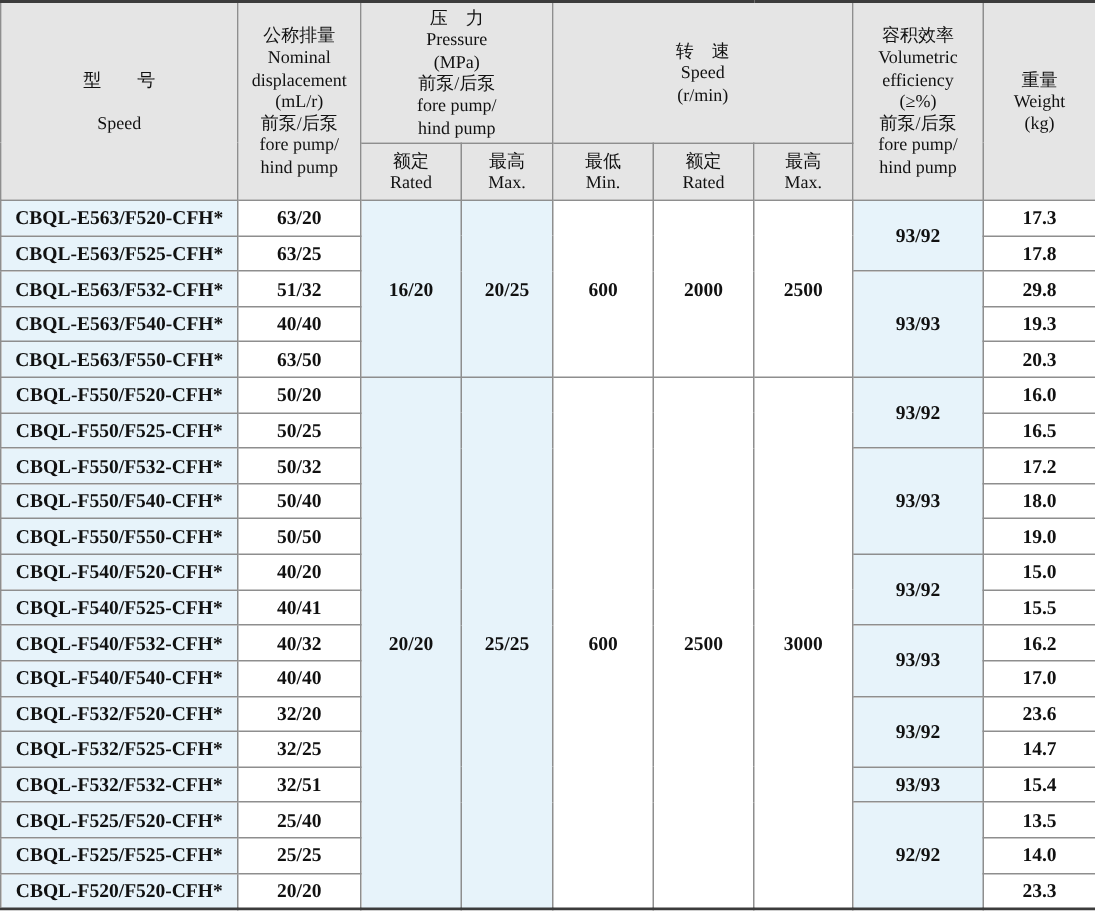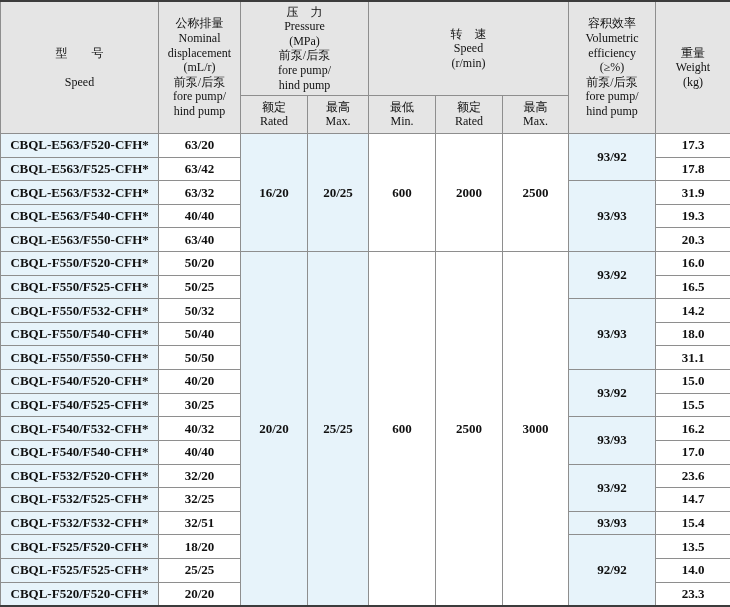--- a/index.html
+++ b/index.html
@@ -112,37 +112,37 @@
     <td class="blue" rowspan="5">16/20</td>
     <td class="blue" rowspan="5">20/25</td>
     <td rowspan="5">600</td>
     <td rowspan="5">2000</td>
     <td rowspan="5">2500</td>
     <td class="blue" rowspan="2">93/92</td>
     <td>17.3</td>
   </tr>
   <tr class="r">
     <td class="blue">CBQL-E563/F525-CFH*</td>
-    <td>63/42</td>
+    <td>63/25</td>
     <td>17.8</td>
   </tr>
   <tr class="r">
     <td class="blue">CBQL-E563/F532-CFH*</td>
-    <td>63/32</td>
+    <td>51/32</td>
     <td class="blue" rowspan="3">93/93</td>
-    <td>31.9</td>
+    <td>29.8</td>
   </tr>
   <tr class="r">
     <td class="blue">CBQL-E563/F540-CFH*</td>
     <td>40/40</td>
     <td>19.3</td>
   </tr>
   <tr class="r">
     <td class="blue">CBQL-E563/F550-CFH*</td>
-    <td>63/40</td>
+    <td>63/50</td>
     <td>20.3</td>
   </tr>
 
   <tr class="r">
     <td class="blue">CBQL-F550/F520-CFH*</td>
     <td>50/20</td>
     <td class="blue" rowspan="15">20/20</td>
     <td class="blue" rowspan="15">25/25</td>
     <td rowspan="15">600</td>
     <td rowspan="15">2500</td>
@@ -152,41 +152,41 @@
   </tr>
   <tr class="r">
     <td class="blue">CBQL-F550/F525-CFH*</td>
     <td>50/25</td>
     <td>16.5</td>
   </tr>
   <tr class="r">
     <td class="blue">CBQL-F550/F532-CFH*</td>
     <td>50/32</td>
     <td class="blue" rowspan="3">93/93</td>
-    <td>14.2</td>
+    <td>17.2</td>
   </tr>
   <tr class="r">
     <td class="blue">CBQL-F550/F540-CFH*</td>
     <td>50/40</td>
     <td>18.0</td>
   </tr>
   <tr class="r">
     <td class="blue">CBQL-F550/F550-CFH*</td>
     <td>50/50</td>
-    <td>31.1</td>
+    <td>19.0</td>
   </tr>
   <tr class="r">
     <td class="blue">CBQL-F540/F520-CFH*</td>
     <td>40/20</td>
     <td class="blue" rowspan="2">93/92</td>
     <td>15.0</td>
   </tr>
   <tr class="r">
     <td class="blue">CBQL-F540/F525-CFH*</td>
-    <td>30/25</td>
+    <td>40/41</td>
     <td>15.5</td>
   </tr>
   <tr class="r">
     <td class="blue">CBQL-F540/F532-CFH*</td>
     <td>40/32</td>
     <td class="blue" rowspan="2">93/93</td>
     <td>16.2</td>
   </tr>
   <tr class="r">
     <td class="blue">CBQL-F540/F540-CFH*</td>
@@ -205,21 +205,21 @@
     <td>14.7</td>
   </tr>
   <tr class="r">
     <td class="blue">CBQL-F532/F532-CFH*</td>
     <td>32/51</td>
     <td class="blue">93/93</td>
     <td>15.4</td>
   </tr>
   <tr class="r">
     <td class="blue">CBQL-F525/F520-CFH*</td>
-    <td>18/20</td>
+    <td>25/40</td>
     <td class="blue" rowspan="3">92/92</td>
     <td>13.5</td>
   </tr>
   <tr class="r">
     <td class="blue">CBQL-F525/F525-CFH*</td>
     <td>25/25</td>
     <td>14.0</td>
   </tr>
   <tr class="r">
     <td class="blue">CBQL-F520/F520-CFH*</td>

